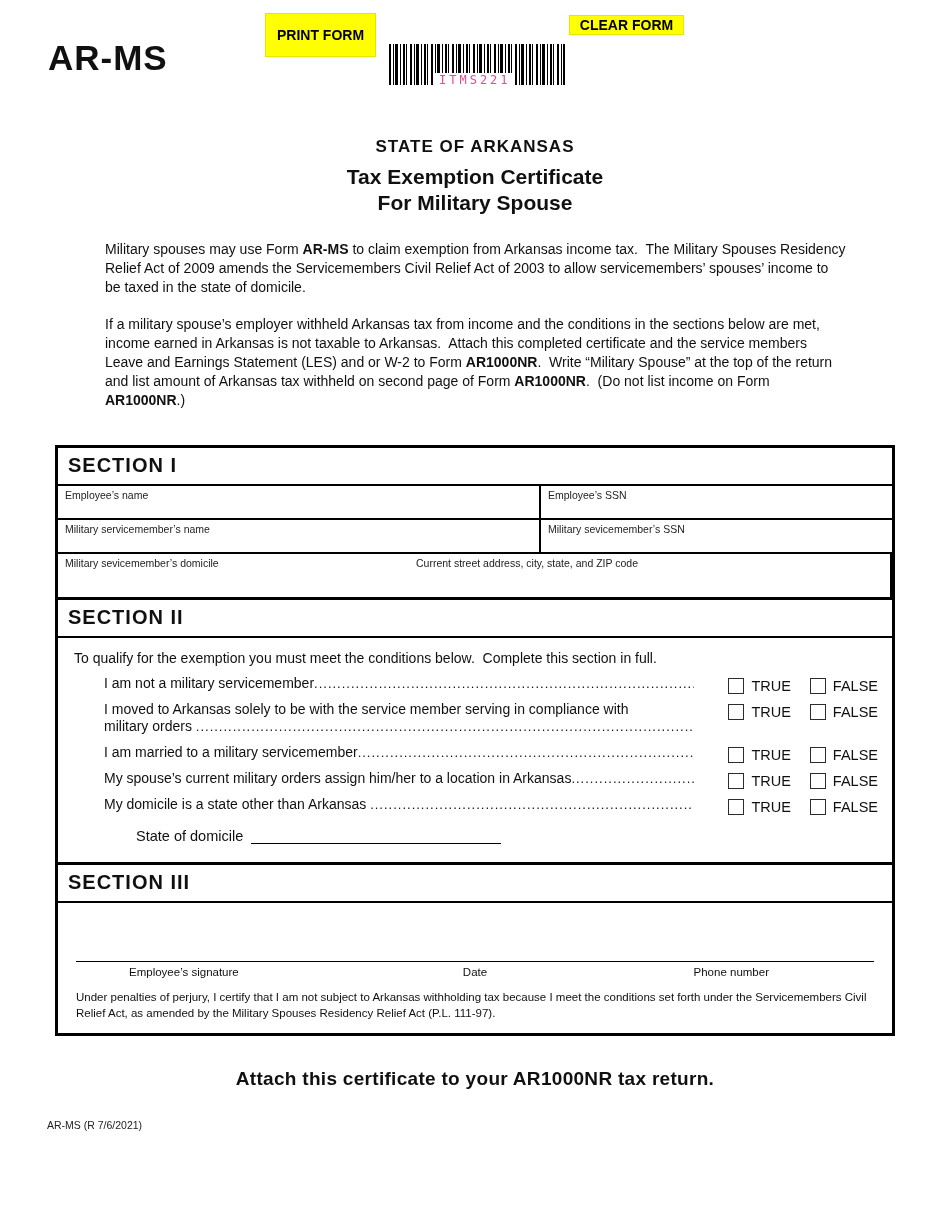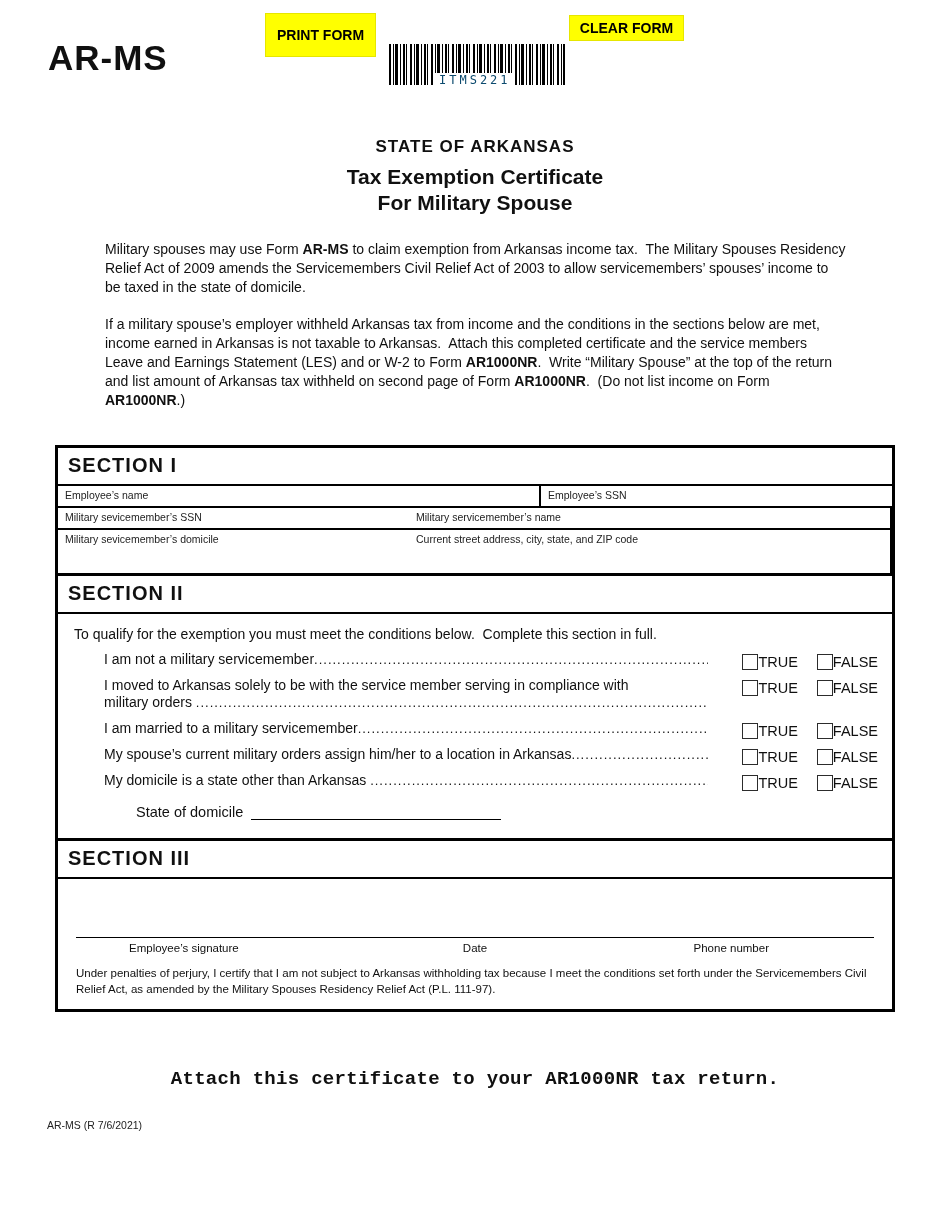--- a/index.html
+++ b/index.html
@@ -15,37 +15,37 @@
   .form-code {
     position:absolute; left:48px; top:38px;
     font-size:35px; font-weight:900; letter-spacing:1px;
   }
   .btn {
     position:absolute; background:#ffff00; border:1px solid #e6e600;
     font-family:inherit; font-weight:bold; font-size:14px; color:#000;
     cursor:pointer; text-align:center;
   }
   .btn-print { left:265px; top:13px; width:111px; height:44px; }
-  .btn-clear { left:569px; top:15px; width:115px; height:26px; }
+  .btn-clear { left:569px; top:15px; width:115px; height:20px; }
 
   .barcode {
     position:absolute; left:389px; top:44px; width:176px; height:41px;
     background: repeating-linear-gradient(90deg,
       #000 0px, #000 2px, #fff 2px, #fff 4px,
       #000 4px, #000 5px, #fff 5px, #fff 6px,
       #000 6px, #000 9px, #fff 9px, #fff 11px,
       #000 11px, #000 12px, #fff 12px, #fff 14px,
       #000 14px, #000 16px, #fff 16px, #fff 17px,
       #000 17px, #000 18px, #fff 18px, #fff 21px);
   }
   .barcode-label {
     position:absolute; bottom:-2px; left:46px;
     background:#fff; padding:0 4px;
     font-family:"DejaVu Sans Mono","Liberation Mono",monospace;
-    font-size:12px; letter-spacing:3px; color:#0c4a6e;
+    font-size:12px; letter-spacing:3px; color:#ec4899;
   }
 
   
   .title-block { position:absolute; top:137px; left:0; width:100%; text-align:center; }
   .title-state { font-size:17px; font-weight:bold; letter-spacing:1px; margin-bottom:7px; }
   .title-main  { font-size:21px; font-weight:bold; line-height:26px; }
 
   
   .intro { position:absolute; left:105px; top:240px; width:742px; }
   .intro p {
@@ -57,21 +57,21 @@
   
   .sections { position:absolute; left:55px; top:445px; width:840px; }
   .sec-box { border:3px solid #000; background:#fff; }
   .sec-box + .sec-box { margin-top:-3px; }
   .sec-header {
     font-size:20px; font-weight:bold; letter-spacing:1px;
     padding:6px 10px 7px; border-bottom:2px solid #000;
   }
 
   
-  .s1-row { display:flex; border-bottom:2px solid #000; height:22px; }
+  .s1-row { display:flex; border-bottom:2px solid #000; height:34px; }
   .s1-row.tall { height:43px; border-bottom:none; }
   .s1-cell { position:relative; padding:3px 7px; }
   .s1-cell.left  { width:483px; border-right:2px solid #000; }
   .s1-cell.right { flex:1; }
   .s1-label { font-size:10.5px; color:#222; display:block; }
 
   
   .s2-body { padding:10px 14px 14px 16px; }
   .s2-instruction { font-size:14px; white-space:pre-wrap; margin:2px 0 8px 0; }
   .stmt { display:flex; align-items:flex-start; padding-left:30px; margin-top:9px;gap:28px; }
@@ -82,21 +82,21 @@
   .leader { flex:1; overflow:hidden; white-space:nowrap; }
   .leader::after {
     content:"......................................................................................................................................................";
     letter-spacing:1px; font-size:13px; color:#111;
   }
   .tf-group { display:flex; align-items:center; margin-left:6px; flex-shrink:0; position:relative; top:3px; }
   .cb {
     width:16px; height:16px; border:1.6px solid #2c2c2c; background:#fff;
     display:inline-block; flex-shrink:0; cursor:pointer;
   }
-  .tf-label { font-size:14.5px; }
+  .tf-label { font-size:14.5px; margin-left:7px; }
   .tf-label.true { margin-right:19px; }
   .domicile { margin:15px 0 4px 62px; font-size:14.5px; display:flex; align-items:flex-end; }
   .domicile-line {
     display:inline-block; width:250px; height:15px;
     border-bottom:1.5px solid #000; margin-left:8px; cursor:text;
   }
 
   
   .s3-body { position:relative; padding:0 18px 12px 18px; }
   .sig-space { height:58px; display:flex; }
@@ -105,21 +105,21 @@
   .sig-line { border-top:1.5px solid #000; }
   .sig-labels { position:relative; height:18px; font-size:11.5px; padding-top:4px; }
   .sig-label-emp   { position:absolute; left:53px; top:4px; }
   .sig-label-date  { position:absolute; left:0; right:0; top:4px; text-align:center; }
   .sig-label-phone { position:absolute; right:105px; top:4px; }
   .perjury { font-size:11.5px; line-height:15.5px; margin-top:10px; white-space:pre-wrap; }
 
   
   .attach {
     position:absolute; top:1068px; left:0; width:100%;
-    text-align:center; font-size:19px; font-weight:bold; letter-spacing:0.3px;font-family:Liberation Mono, monospace;
+    text-align:center; font-size:19px; font-weight:bold; letter-spacing:0.3px;
   }
   .revision { position:absolute; left:47px; top:1119px; font-size:10.5px; color:#222; }
 </style>
 </head>
 <body>
 
 <div class="page">
 
   <div class="form-code">AR-MS</div>
   <button class="btn btn-print">PRINT FORM</button>
@@ -145,25 +145,25 @@
       <div class="sec-header">SECTION I</div>
       <div class="s1-row">
         <div class="s1-cell left">
           <span class="s1-label">Employee’s name</span>
         </div>
         <div class="s1-cell right">
           <span class="s1-label">Employee’s SSN</span>
         </div>
       </div>
       <div class="s1-row">
+        <div class="s1-cell left">
+          <span class="s1-label">Military servicemember’s name</span>
+        </div>
         <div class="s1-cell right">
           <span class="s1-label">Military sevicemember’s SSN</span>
-        </div>
-        <div class="s1-cell left">
-          <span class="s1-label">Military servicemember’s name</span>
         </div>
       </div>
       <div class="s1-row tall">
         <div class="s1-cell right">
           <span class="s1-label">Military sevicemember’s domicile</span>
         </div>
         <div class="s1-cell left">
           <span class="s1-label">Current street address, city, state, and ZIP code</span>
         </div>
       </div>

